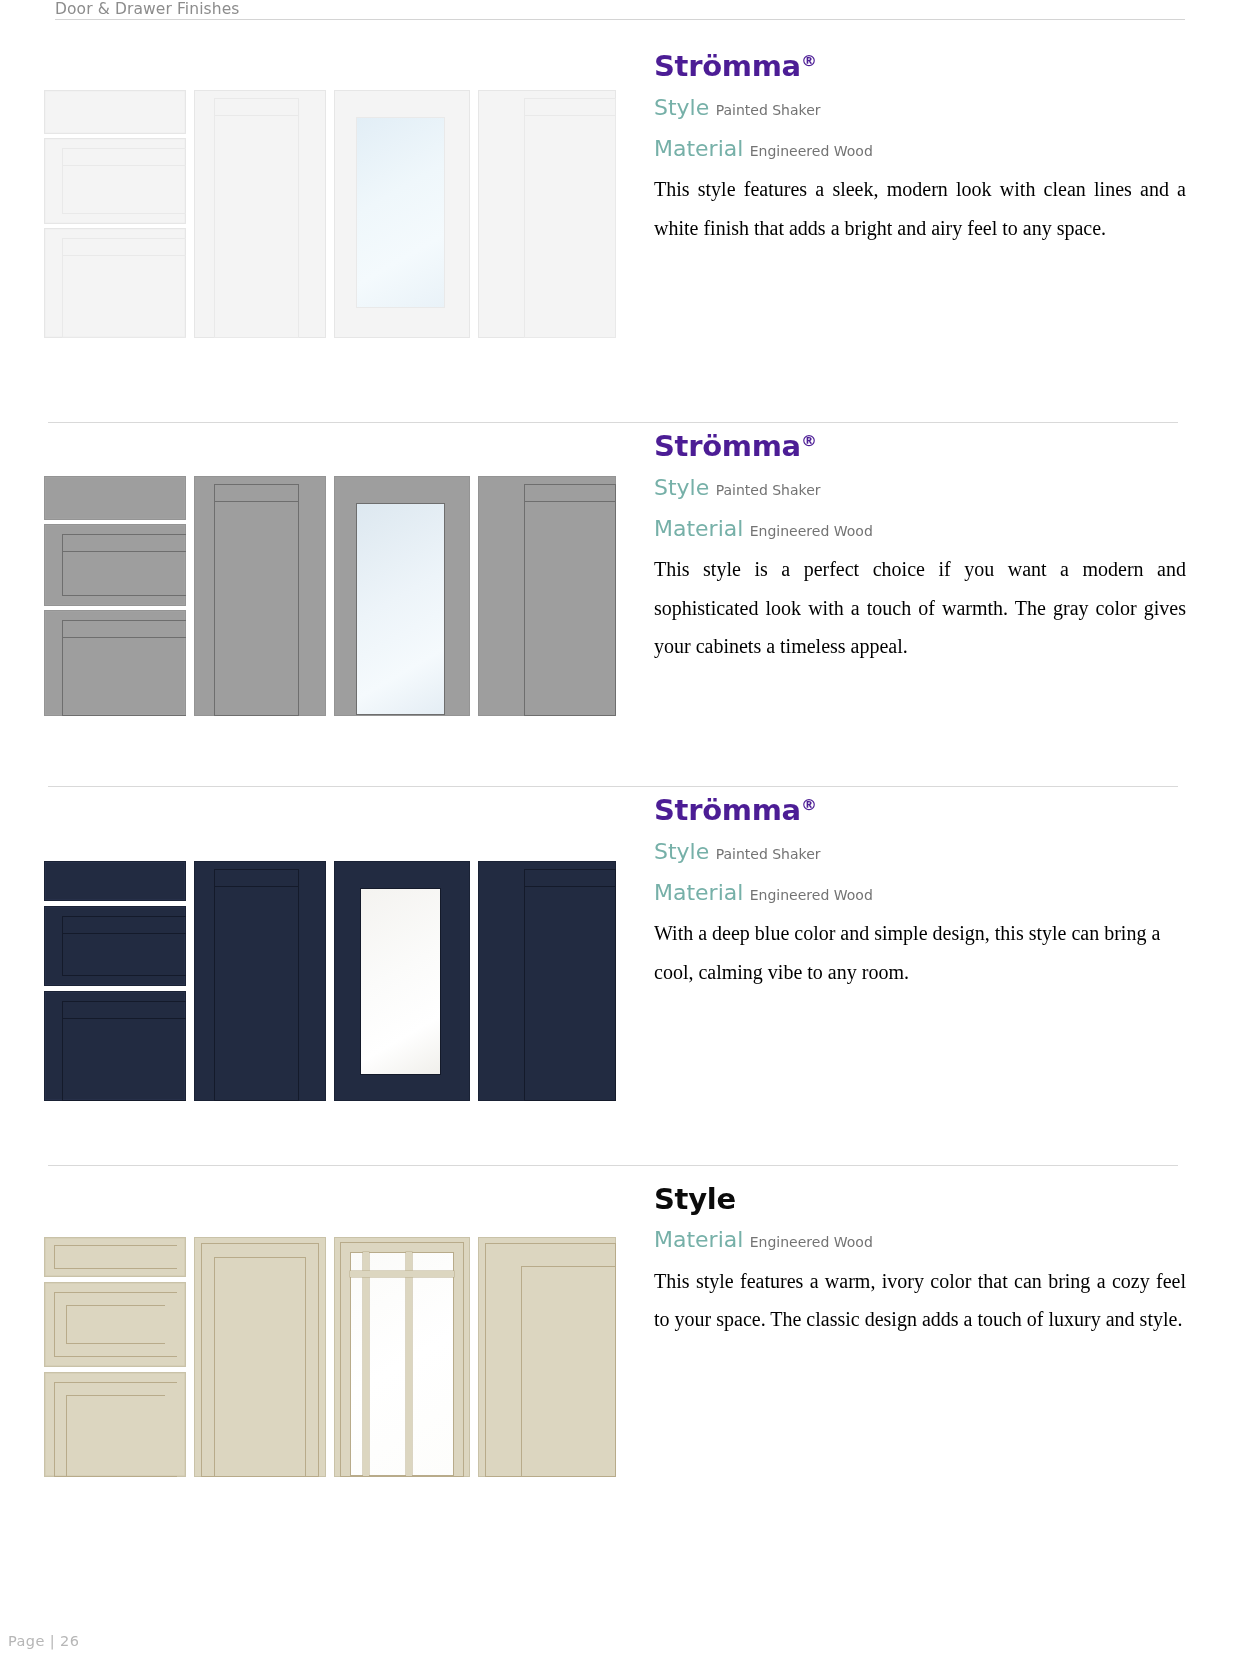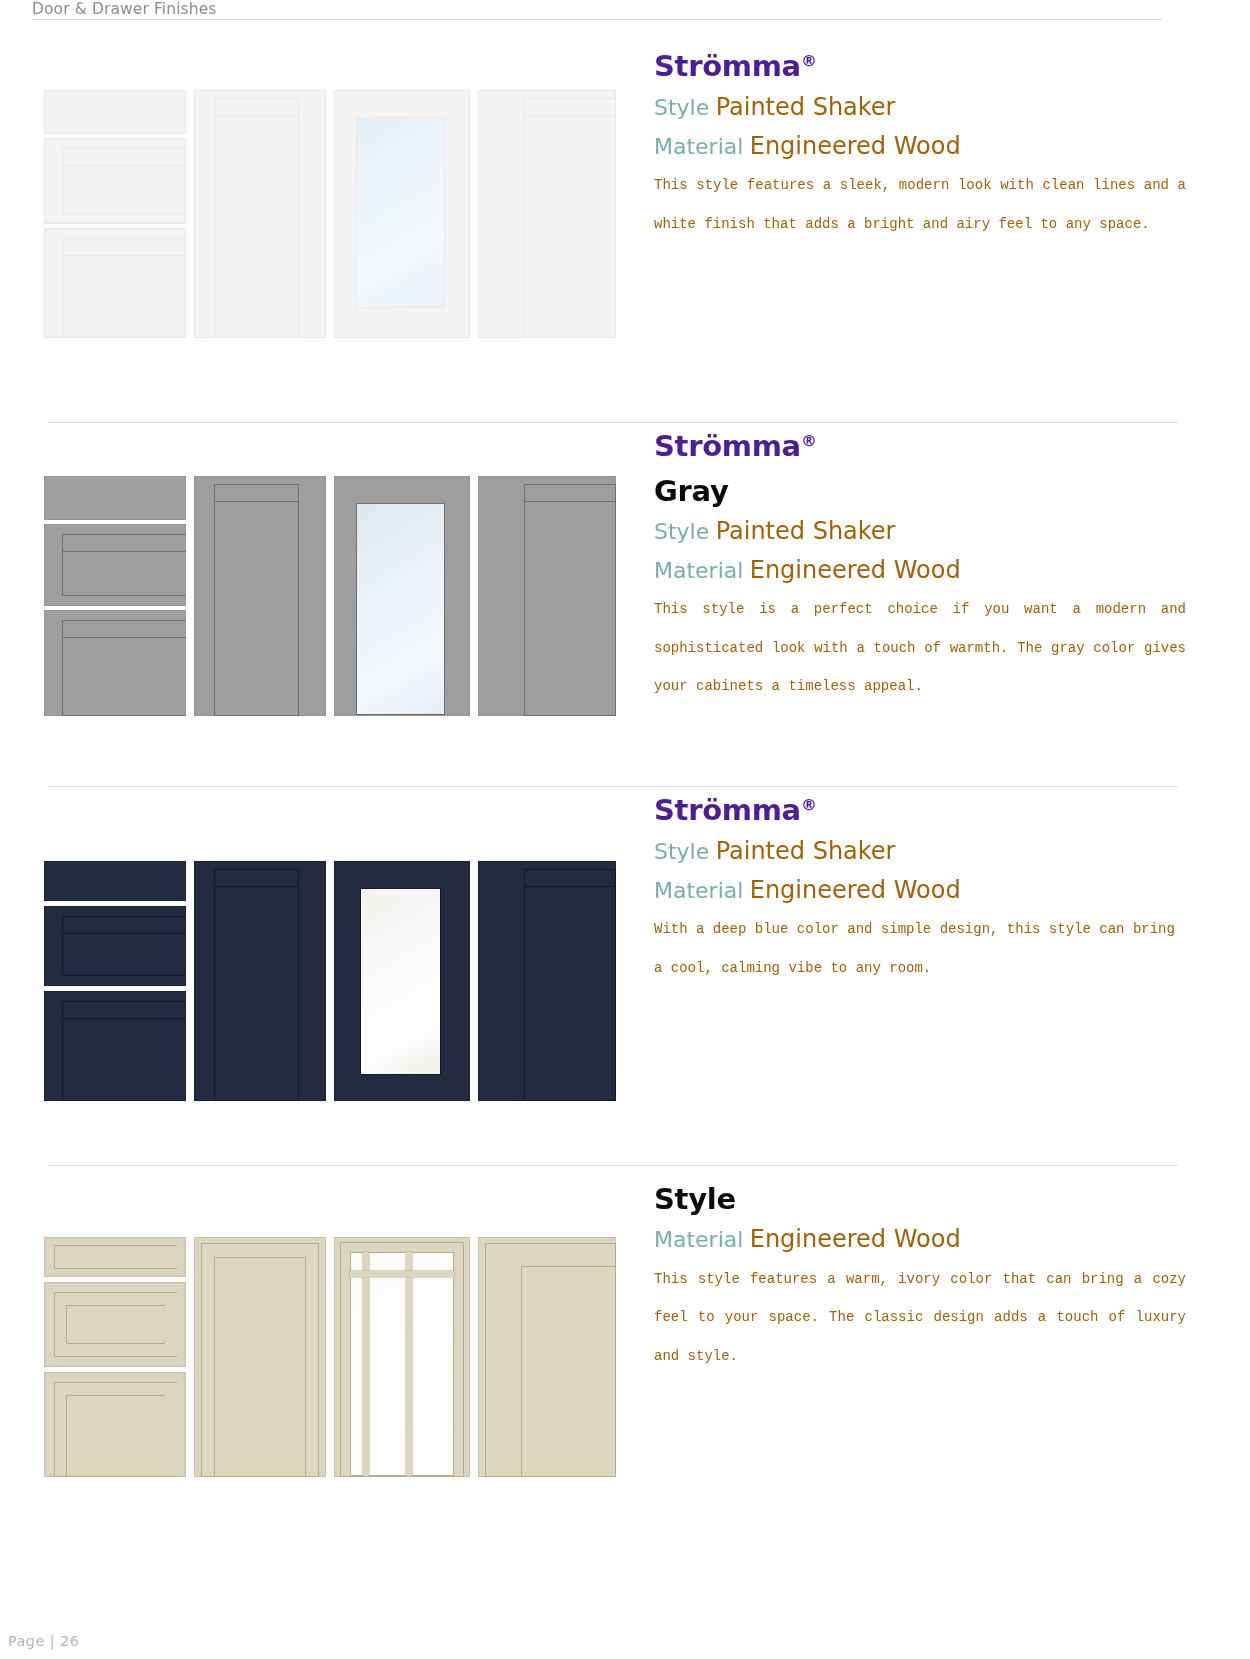--- a/index.html
+++ b/index.html
@@ -11,21 +11,21 @@
     width: 1250px;
     height: 1659px;
     position: relative;
     font-family: "Liberation Sans", sans-serif;
     overflow: hidden;
   }
 
   
   .page-header {
     position: absolute;
-    left: 32px; top: 0px;
+    left: 55px; top: 0px;
     width: 1130px;
     height: 20px;
   }
   .page-header-title {
     font-family: "DejaVu Sans", sans-serif;
     font-size: 15.5px;
     font-weight: 400;
     color: #8c8c8c;
     letter-spacing: .1px;
     line-height: 18px;
@@ -167,28 +167,28 @@
     font-size: 20px;
     line-height: 37.5px;
     white-space: nowrap;
   }
   .spec-label {
     color: #76b0a8;
     font-size: 22px;
     font-weight: 400;
   }
   .spec-value {
-    color: #a16207;
-    font-size: 24px;
+    color: #737373;
+    font-size: 14px;
   }
   .info-desc {
-    font-family: Liberation Mono, monospace;
-    font-size: 14px;
+    font-family: Liberation Serif, serif;
+    font-size: 20px;
     line-height: 38.5px;
-    color: #a16207;
+    color: #000000;
     text-align: justify;
     text-justify: inter-word;
     width: 532px;
   }
   .info-desc.nojust { text-align: left; }
 </style>
 </head>
 <body>
 
 <div class="page-header">
@@ -274,21 +274,20 @@
     <div class="sample-col col-4">
       <div class="door">
         <div class="door-inner" style="left:45px;top:7px;right:-1px;bottom:-1px;"></div>
         <div class="door-stile" style="left:45px;top:24px;right:-1px;height:1px;"></div>
       </div>
     </div>
   </div>
 
   <div class="info" style="top:-4px;">
     <div class="info-brand"><span>Strömma</span><span class="reg">®</span></div>
-    <div class="info-name">Gray</div>
     <div class="spec-line">
       <span class="spec-label">Style</span>
       <span class="spec-value">Painted Shaker</span>
     </div>
     <div class="spec-line">
       <span class="spec-label">Material</span>
       <span class="spec-value">Engineered Wood</span>
     </div>
     <div class="info-desc">This style is a perfect choice if you want a modern and sophisticated look with a touch of warmth. The gray color gives your cabinets a timeless appeal.</div>
   </div>

